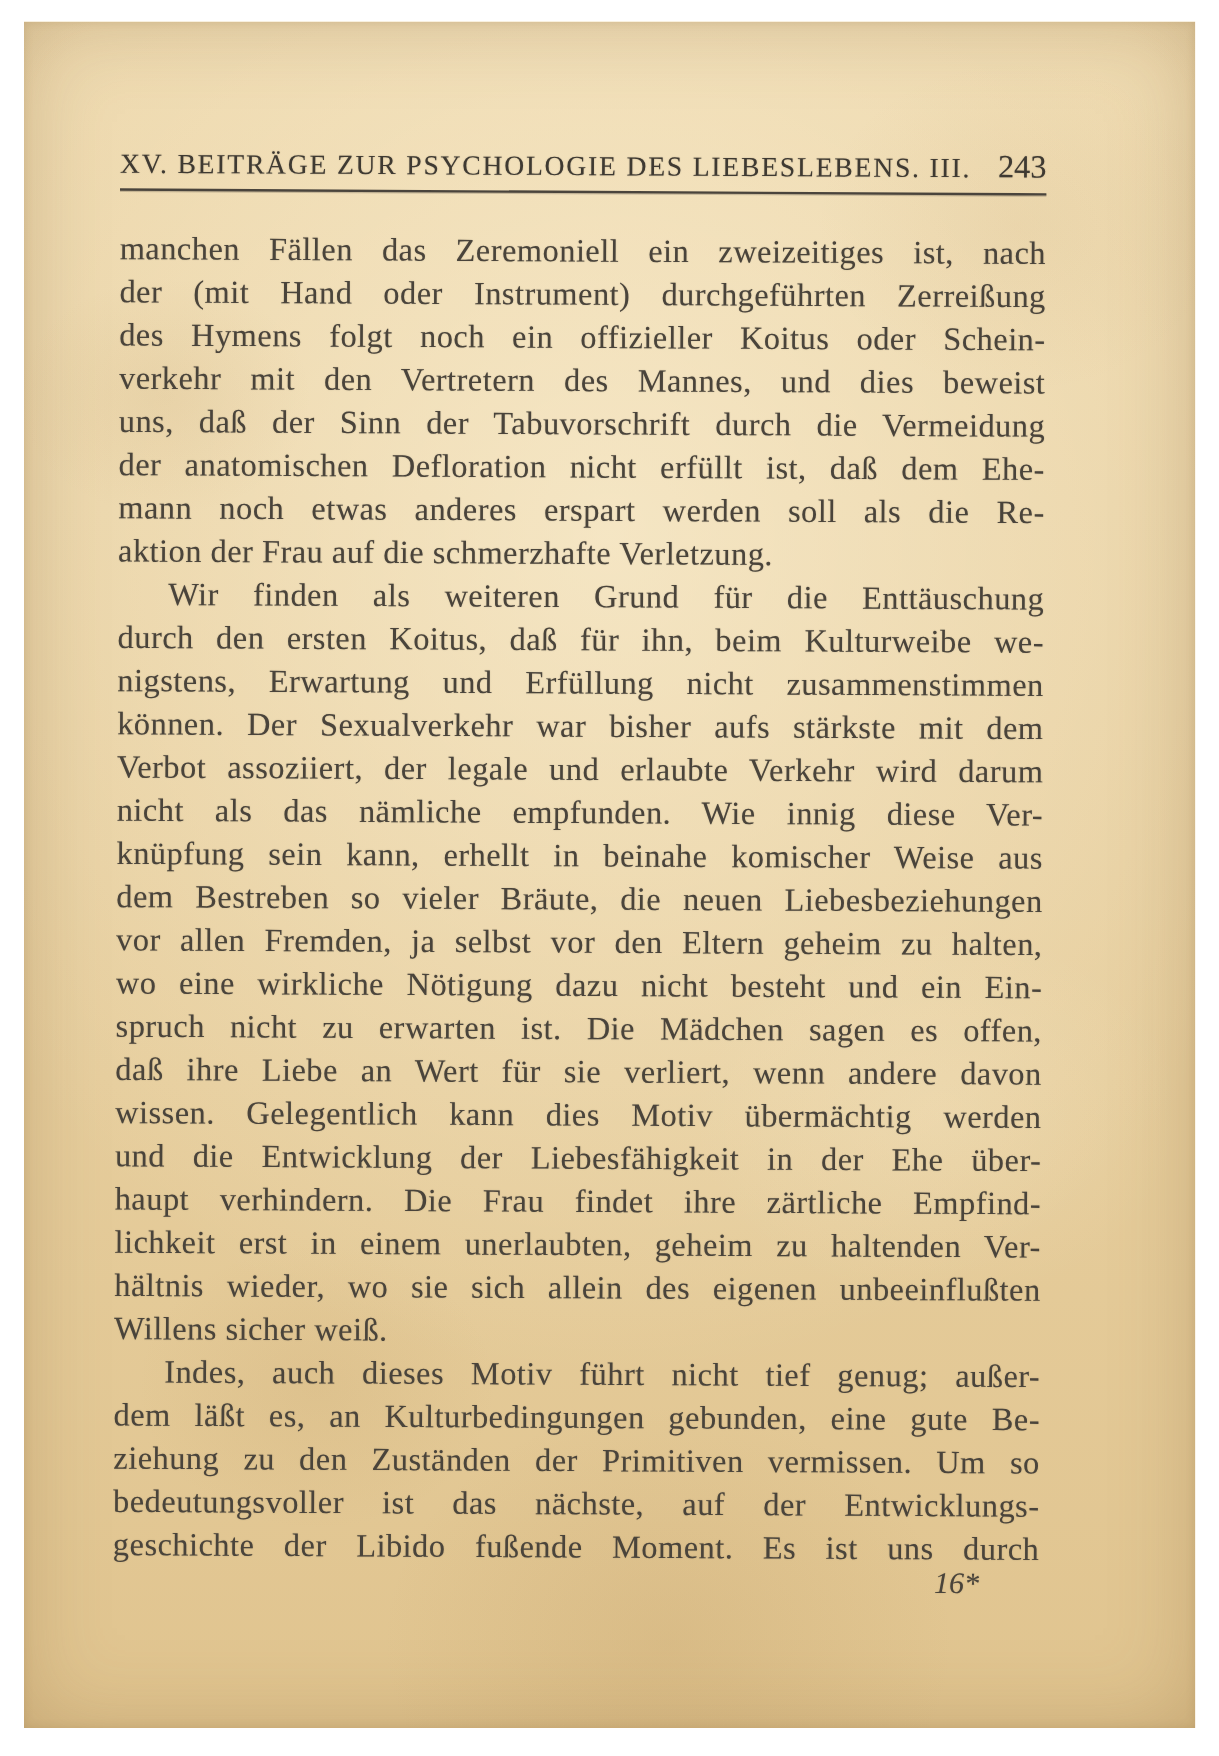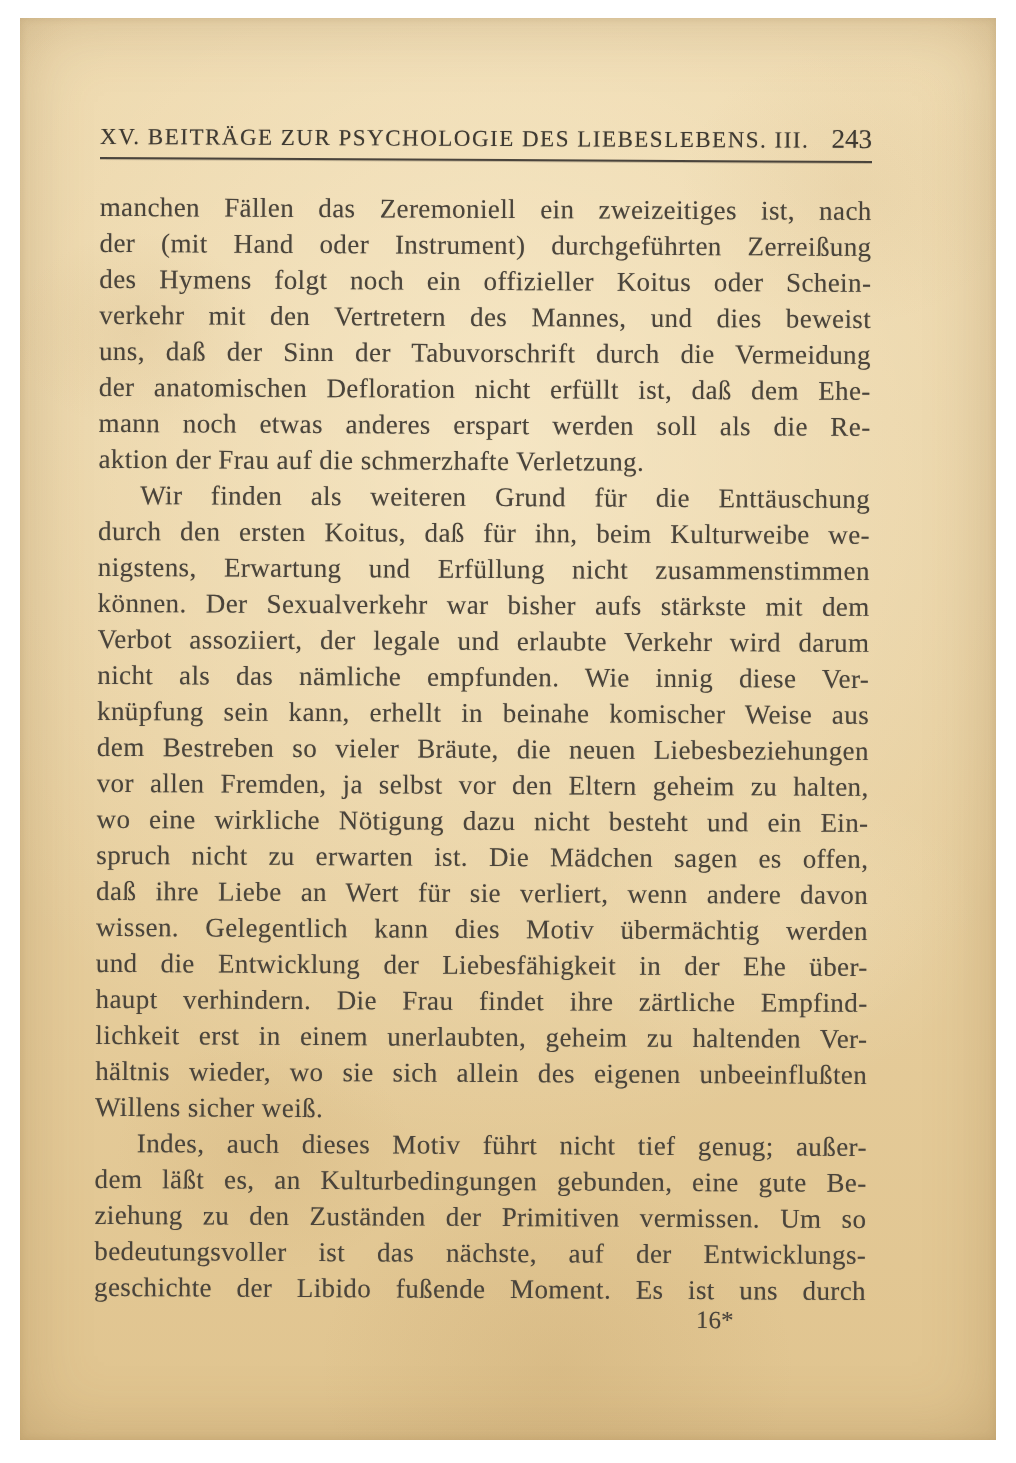--- a/index.html
+++ b/index.html
@@ -109,24 +109,25 @@
   .text-line.endline {
     text-align: left;
     text-align-last: left;
   }
   .text-line.indent { text-indent: 42px; }
   .signature-mark {
     position: absolute;
     left: 682px;
     top: 1285px;
     width: 120px;
-    text-align: left;
+    text-align: right;
     font-size: 25px;
     color: #4a443b;
     text-shadow: 0 0 1px rgba(74,68,59,0.38);
+    font-style: italic;
   }
 </style>
 </head>
 <body>
 
 <div class="viewport">
   <div class="scan-page">
     <div class="print-area">
 
       <div class="running-head">

